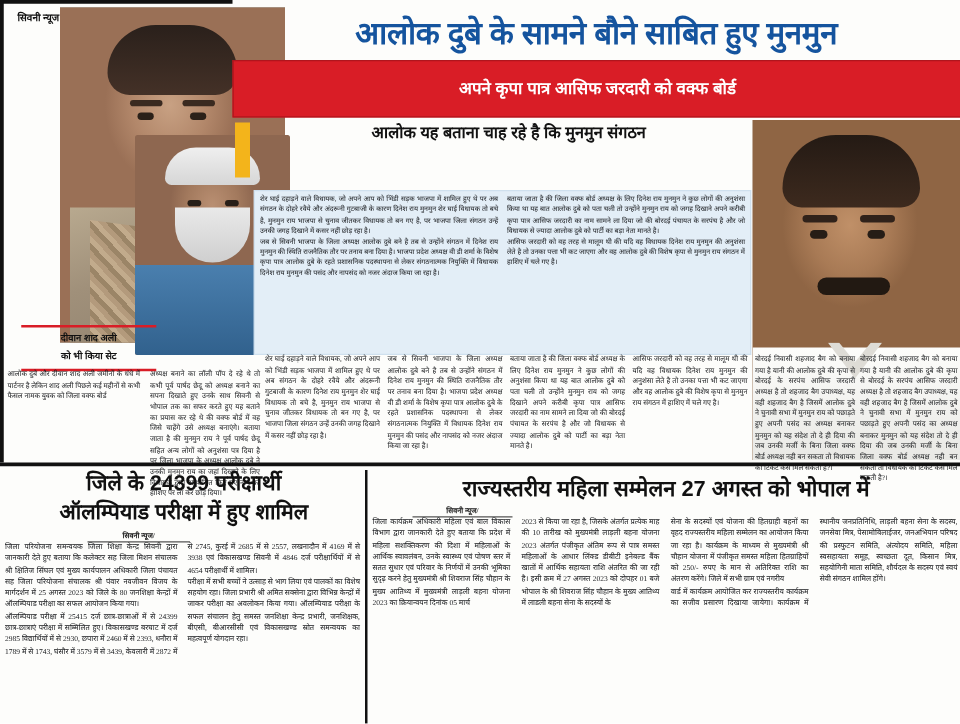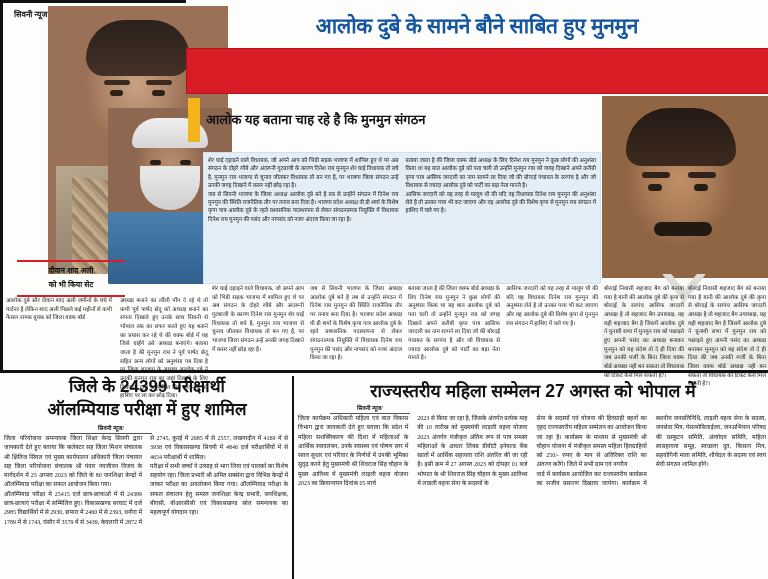--- a/index.html
+++ b/index.html
@@ -102,40 +102,40 @@
   }
 
   
   #masthead-logo{left:14px;top:8px;width:96px;font-size:8px;font-weight:bold;color:#111;}
 
   #headline-main{
     left:186px;top:4px;width:582px;height:42px;
     display:flex;align-items:center;justify-content:center;
   }
   #headline-main span{
-    font-size:21px;font-weight:bold;color:#15549e;letter-spacing:-.3px;
+    font-size:25px;font-weight:bold;color:#15549e;letter-spacing:-.3px;
     font-family:"Liberation Sans","DejaVu Sans",sans-serif;white-space:nowrap;
   }
 
   #banner-red{
     left:186px;top:48px;width:582px;height:44px;background:#d91d26;
     display:flex;flex-direction:column;align-items:center;justify-content:center;
     border:1px solid #b0151d;
   }
   #banner-red span{
     color:#fff;font-weight:bold;font-size:13.5px;line-height:1.52;
     font-family:"Liberation Sans","DejaVu Sans",sans-serif;white-space:nowrap;
   }
 
   #banner-yellow-accent{
     left:188px;top:98px;width:12px;height:44px;background:#f3b41b;
   }
   #subhead-yellow{
     left:206px;top:96px;width:402px;height:48px;
-    display:flex;flex-direction:column;justify-content:center;
+    display:flex;flex-direction:row;justify-content:center;
   }
   #subhead-yellow span{
     font-size:13px;font-weight:bold;color:#111;line-height:1.6;
     font-family:"Liberation Sans","DejaVu Sans",sans-serif;white-space:nowrap;
   }
 
   
   #article-main-body{
     left:203px;top:152px;width:398px;height:132px;
     background:#e3eef7;border:1px solid #cfe0ee;padding:3px 4px;box-sizing:border-box;
@@ -252,20 +252,21 @@
     <div class="mous3"></div>
     <div class="kurta3"></div>
     <div class="collar3"></div>
   </div>
 
   <div class="blk" id="headline-main">
     <span>आलोक दुबे के सामने बौने साबित हुए मुनमुन</span>
   </div>
 
   <div class="blk" id="banner-red">
+    <span>अपने कृपा पात्र आसिफ जरदारी को वक्फ बोर्ड</span>
   </div>
 
   <div class="blk" id="banner-yellow-accent"></div>
   <div class="blk" id="subhead-yellow">
     <span>आलोक यह बताना चाह रहे है कि मुनमुन संगठन</span>
   </div>
 
   <div class="blk bodytext" id="article-main-body">
     <p>शेर घाई दहाड़ने वाले विधायक, जो अपने आप को भिंडी सड़क भाजपा में शामिल हुए थे पर अब संगठन के दोहरे रवैये और अंदरूनी गुटबाजी के कारण दिनेश राय मुनमुन शेर घाई विधायक तो बचे है, मुनमुन राय भाजपा से चुनाव जीतकर विधायक तो बन गए है, पर भाजपा जिला संगठन उन्हें उनकी जगह दिखाने में कसर नहीं छोड़ रहा है।</p>
     <p>जब से सिवनी भाजपा के जिला अध्यक्ष आलोक दुबे बने है तब से उन्होंने संगठन में दिनेश राय मुनमुन की स्थिति राजनैतिक तौर पर तनाव बना दिया है। भाजपा प्रदेश अध्यक्ष वी डी शर्मा के विशेष कृपा पात्र आलोक दुबे के रहते प्रशासनिक पदस्थापना से लेकर संगठनात्मक नियुक्ति में विधायक दिनेश राय मुनमुन की पसंद और नापसंद को नजर अंदाज किया जा रहा है।</p>

